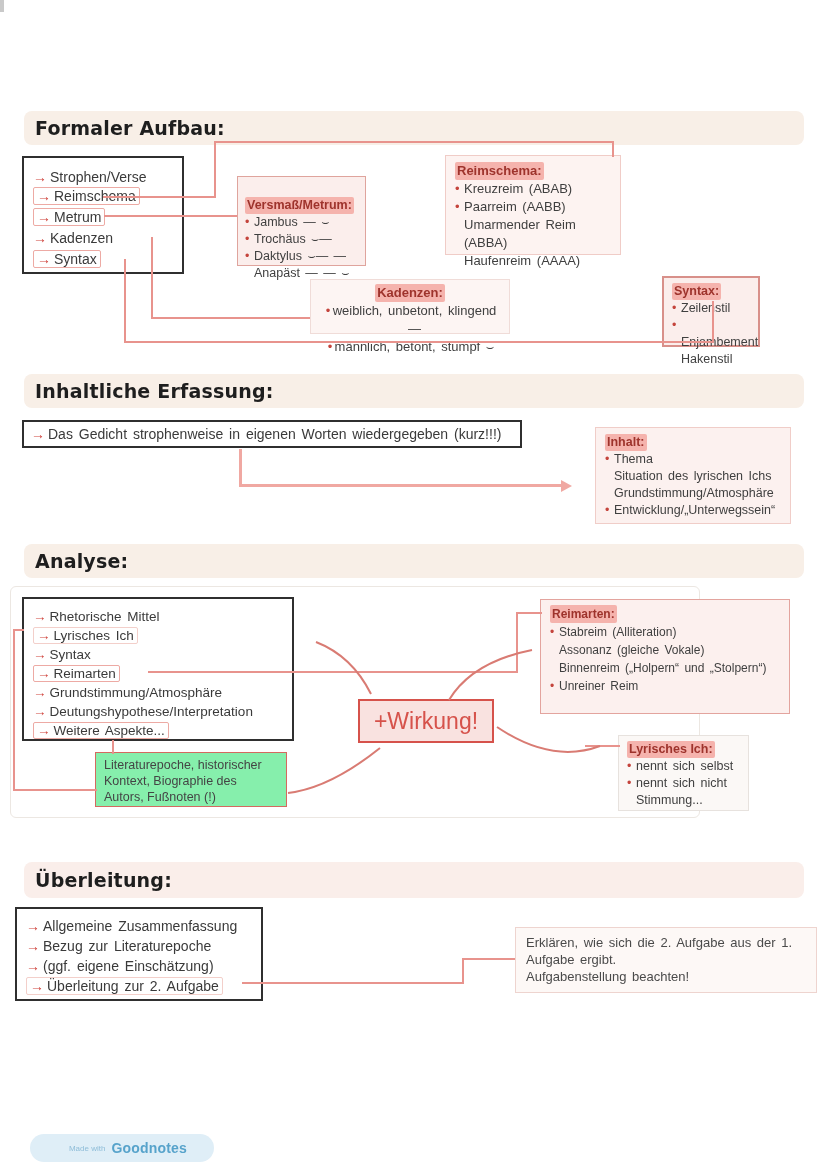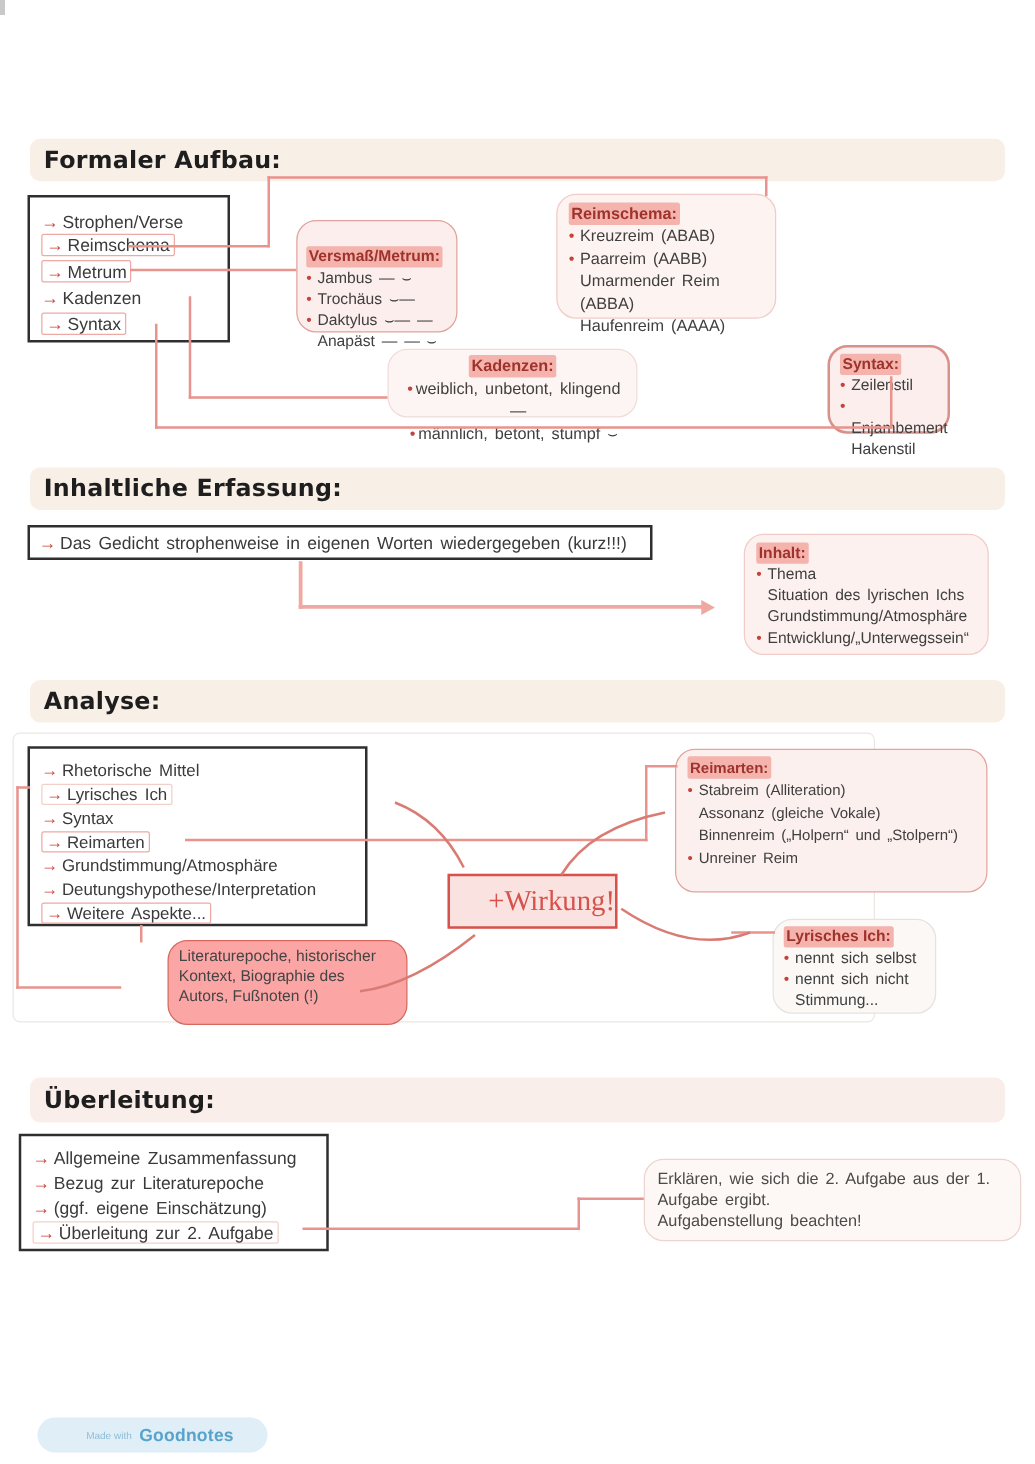--- a/index.html
+++ b/index.html
@@ -2,35 +2,35 @@
 <html><head>
 <meta charset="utf-8">
 <style>
   html,body{margin:0;padding:0;background:#fff;}
   #page{position:relative;width:828px;height:1171px;background:#ffffff;overflow:hidden;
         font-family:"Liberation Sans","DejaVu Sans",sans-serif;color:#3a3a3a;}
   .band{position:absolute;background:#f8efe7;border-radius:8px;height:34px;}
   .h{position:absolute;font-family:"DejaVu Sans",sans-serif;font-weight:bold;
      font-size:19px;color:#1e1e1e;letter-spacing:.2px;}
   .bb{position:absolute;box-sizing:border-box;border:2px solid #2f2f2f;background:#fff;}
-  .pb{position:absolute;box-sizing:border-box;font-size:13px;line-height:18px;color:#3f3f3f;border-radius:16px;}
+  .pb{position:absolute;box-sizing:border-box;font-size:13px;line-height:18px;color:#3f3f3f;}
   .row{display:flex;align-items:center;white-space:nowrap;word-spacing:2px;}
   .arrow{color:#d0453e;font-weight:bold;margin-right:3px;}
   .tag{border:1.5px solid #edaaa4;border-radius:2px;padding:0 3px;display:inline-flex;align-items:center;}
   .tag-soft{border:1px solid #f3cfca;border-radius:2px;padding:0 3px;display:inline-flex;align-items:center;}
   .hl{background:#f5b3ad;color:#9e332c;font-weight:bold;padding:0 2px;border-radius:2px;display:inline-block;}
   .it{padding-left:9px;word-spacing:2px;}
   .it.b::before{content:"•";display:inline-block;width:9px;margin-left:-9px;color:#c4443c;}
   .ln{position:absolute;background:#e8938d;}
   .ln2{position:absolute;background:#f0a8a2;}
   .ah{position:absolute;width:0;height:0;border-left:11px solid #f0a8a2;
       border-top:6px solid transparent;border-bottom:6px solid transparent;}
   .faint{position:absolute;border:1px solid #ece7e2;border-radius:6px;}
   #wirkung{position:absolute;box-sizing:border-box;background:#f9e2e0;border:2px solid #d6524b;
-           color:#d6524b;font-size:23px;display:flex;align-items:center;justify-content:flex-end;font-family:Liberation Serif, serif;}
+           color:#d6524b;font-size:23px;display:flex;align-items:center;justify-content:center;}
   #pill{position:absolute;background:#dfeef7;border-radius:14px;display:flex;align-items:center;
         justify-content:center;gap:6px;}
   #pill .mw{font-size:8px;color:#8fbdd8;margin-left:12px;}
   #pill .gn{font-size:14px;color:#57a3cb;font-weight:bold;letter-spacing:.2px;}
   .mark{position:absolute;background:#c9c9c9;}
 </style>
 </head>
 <body>
 
 <div id="page">
@@ -183,21 +183,21 @@
     <span>+Wirkung!</span>
   </div>
 
   <div class="pb" style="left:618px;top:735px;width:131px;height:76px;background:#fbf8f6;border:1px solid #e7e2de;padding:5px 8px;font-size:12.5px;line-height:17px;">
     <span class="hl">Lyrisches Ich:</span>
     <div class="it b"><span>nennt sich selbst</span></div>
     <div class="it b"><span>nennt sich nicht</span></div>
     <div class="it"><span>Stimmung...</span></div>
   </div>
 
-  <div class="pb" style="left:95px;top:752px;width:192px;height:68px;background:#fca5a5;border:1.5px solid #d5695f;padding:4px 8px;font-size:12.5px;line-height:16px;color:#444;margin-left:39px;">
+  <div class="pb" style="left:95px;top:752px;width:192px;height:55px;background:#86efac;border:1.5px solid #d5695f;padding:4px 8px;font-size:12.5px;line-height:16px;color:#444;">
     <span>Literaturepoche, historischer Kontext, Biographie des Autors, Fußnoten (!)</span>
   </div>
 
   <div class="ln" style="left:148px;top:671px;width:370px;height:2px;"></div>
   <div class="ln" style="left:516px;top:612px;width:2px;height:61px;"></div>
   <div class="ln" style="left:516px;top:612px;width:26px;height:2px;"></div>
   <div class="ln" style="left:112px;top:740px;width:2px;height:14px;"></div>
   <div class="ln" style="left:13px;top:629px;width:11px;height:2px;"></div>
   <div class="ln" style="left:13px;top:629px;width:2px;height:162px;"></div>
   <div class="ln" style="left:13px;top:789px;width:84px;height:2px;"></div>

